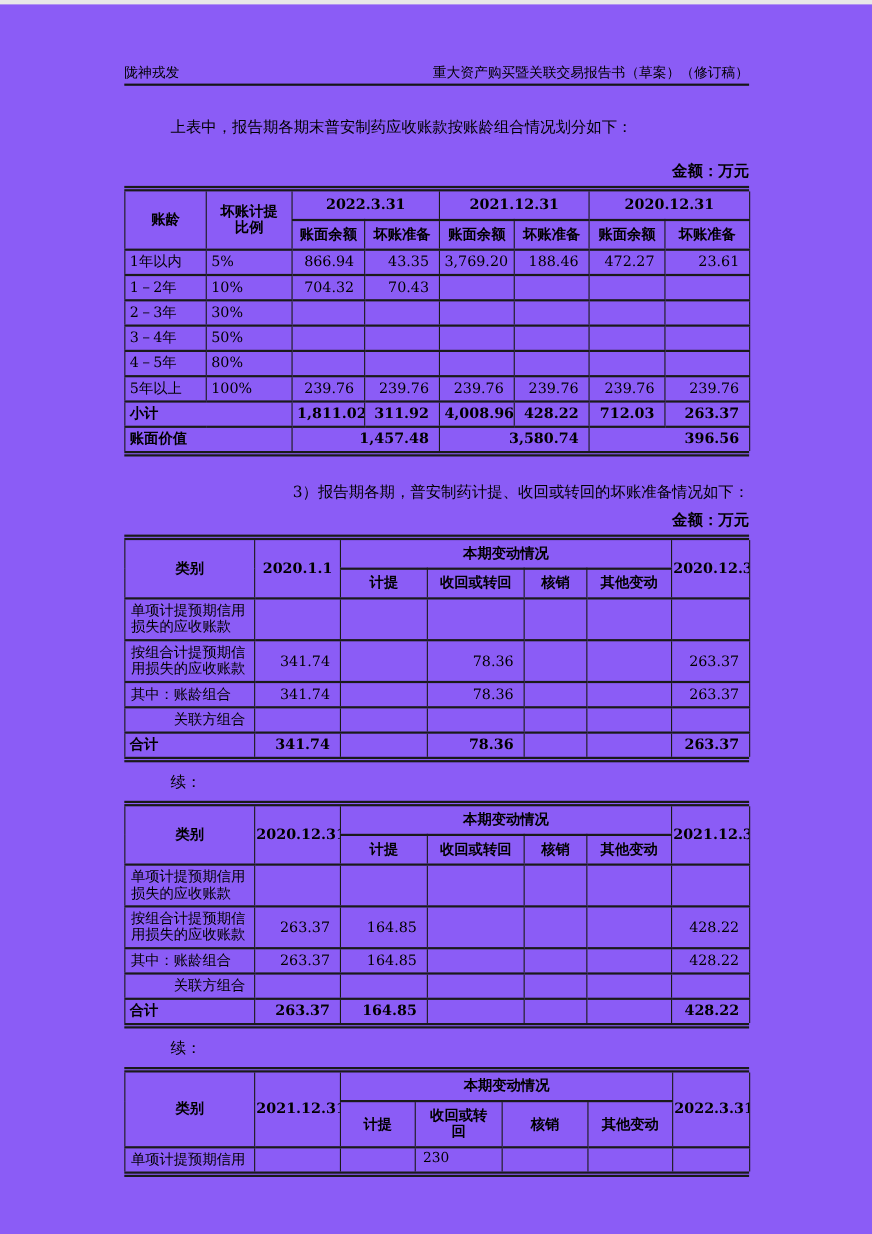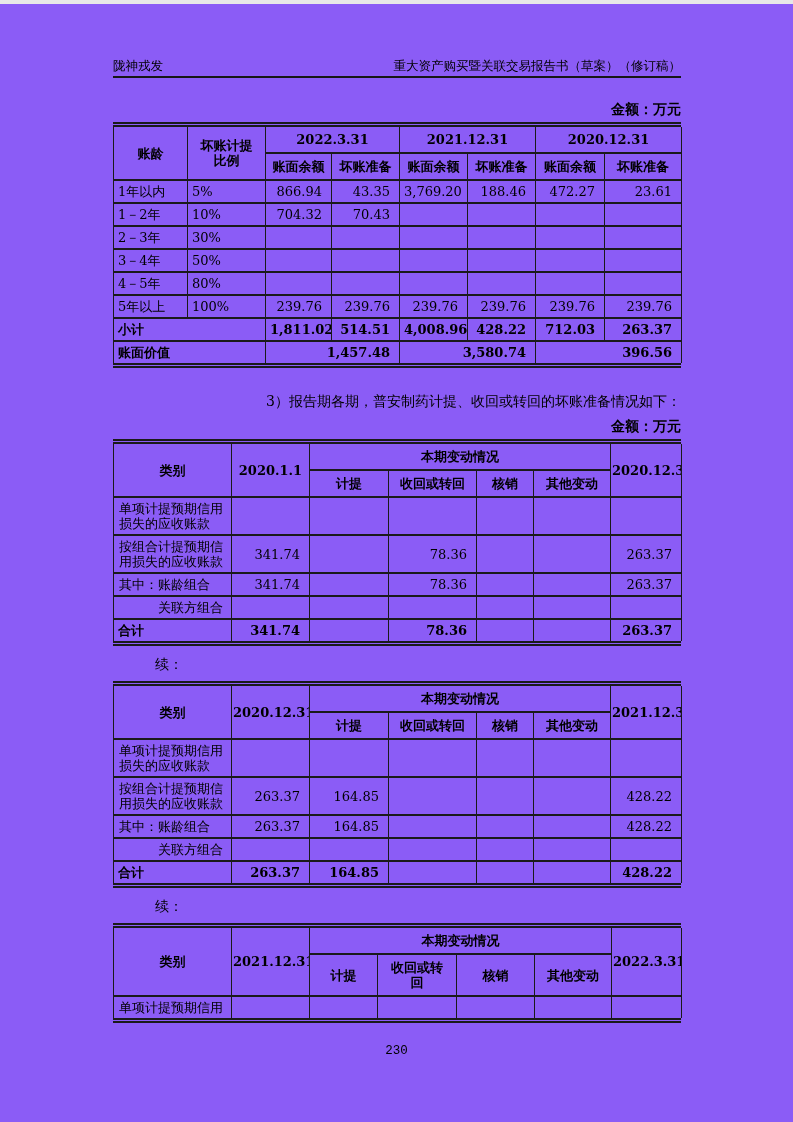--- a/index.html
+++ b/index.html
@@ -27,33 +27,34 @@
   .t tr:first-child>td{border-top:0;}
   .t tr:last-child>td{border-bottom:0;}
   .hdr td{font-weight:bold;text-align:center;padding:5px 1px;}
   .c{}
   .t td.num{text-align:right;padding-right:9px;}
   .t td.lbl{text-align:left;padding-left:5px;}
   .t td.indent{padding-left:44px;}
   .total td{font-weight:bold;}
   .pad8{padding-left:8px !important;padding-right:8px !important;}
   .nw{padding-left:10px !important;padding-right:10px !important;}
-  .pageno{position:absolute;left:0;right:0;top:1040px;text-align:center;font-size:12.5px;font-family:Liberation Mono, monospace;}
+  .pageno{position:absolute;left:0;right:0;top:1040px;text-align:center;font-size:12.5px;}
 </style>
 </head>
 <body>
 
 <div class="page">
   <div class="content">
 
     <div class="doc-header">
       <span>陇神戎发</span>
       <span>重大资产购买暨关联交易报告书（草案）（修订稿）</span>
     </div>
 
+    <p class="para para1">上表中，报告期各期末普安制药应收账款按账龄组合情况划分如下：</p>
 
     <div class="unit unit1">金额：万元</div>
 
     <div class="wrap">
       <table class="t">
         <colgroup>
           <col style="width:74px">
             <col style="width:78px">
             <col style="width:66px">
             <col style="width:68px">
@@ -134,21 +135,21 @@
             <td class="num">239.76</td>
             <td class="num">239.76</td>
             <td class="num">239.76</td>
             <td class="num">239.76</td>
             <td class="num">239.76</td>
             <td class="num">239.76</td>
           </tr>
           <tr class="total">
             <td colspan="2" class="c">小计</td>
             <td class="num">1,811.02</td>
-            <td class="num">514.51</td>
+            <td class="num">311.92</td>
             <td class="num">4,008.96</td>
             <td class="num">428.22</td>
             <td class="num">712.03</td>
             <td class="num">263.37</td>
           </tr>
           <tr class="total">
             <td colspan="2" class="c">账面价值</td>
             <td colspan="2" class="num">1,457.48</td>
             <td colspan="2" class="num">3,580.74</td>
             <td colspan="2" class="num">396.56</td>

